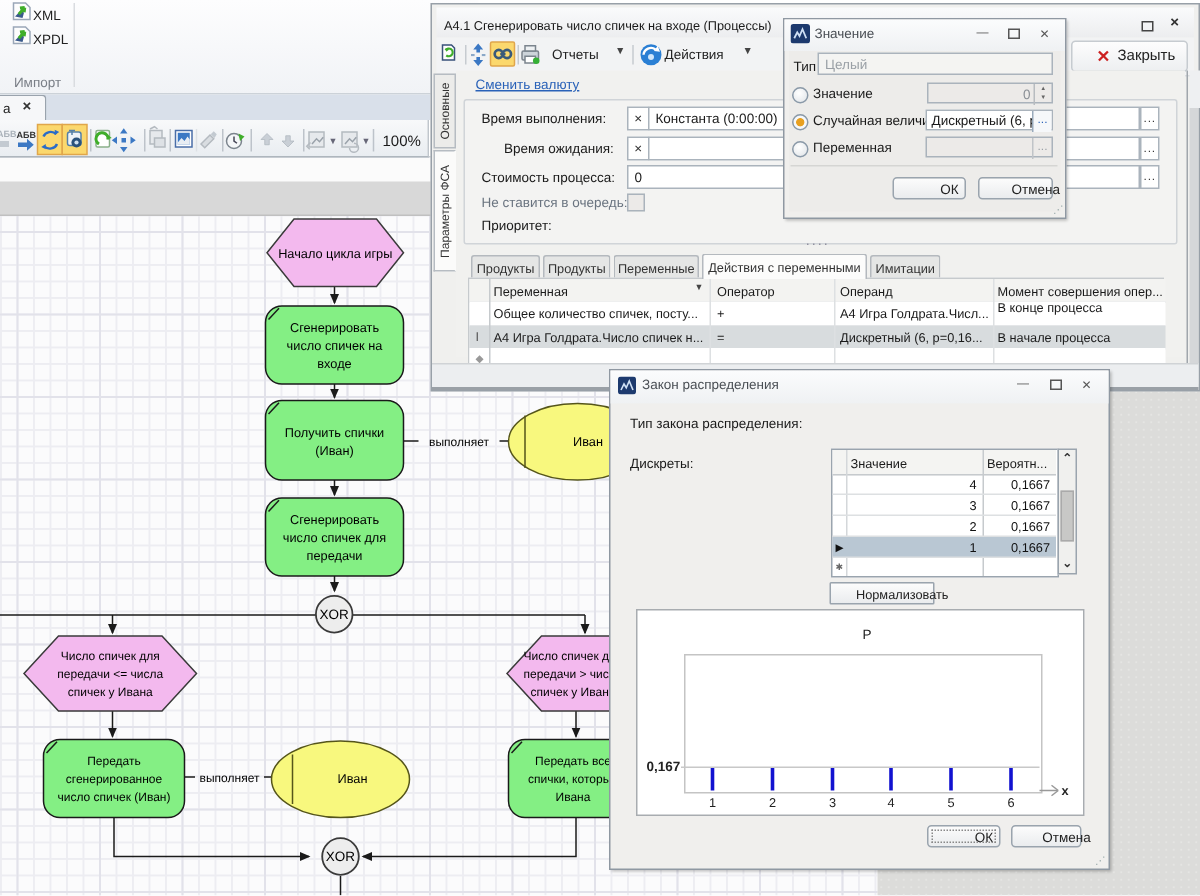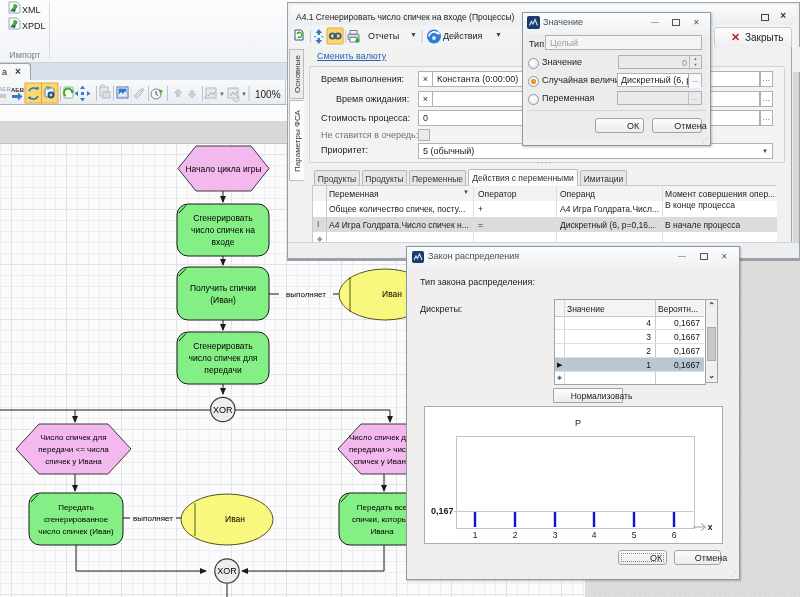--- a/index.html
+++ b/index.html
@@ -329,21 +329,20 @@
  <div class="flabel" style="left:33px;top:91px;margin-left:15px;">Время ожидания:</div>
  <div class="field" style="left:130px;top:88px;width:15px;height:16px;text-align:center;line-height:14px;color:#333;">×</div>
  <div class="field" style="left:144px;top:88px;width:328px;height:16px;"></div>
  <div class="field" style="left:472px;top:88px;width:13px;height:16px;text-align:center;"><span class="dots3" style="line-height:13px;">...</span></div>
  <div class="flabel" style="left:33px;top:110px;">Стоимость процесса:</div>
  <div class="field" style="left:130px;top:107px;width:342px;height:16px;"><span style="margin-left:4px;line-height:15px;display:inline-block;">0</span></div>
  <div class="field" style="left:472px;top:107px;width:13px;height:16px;text-align:center;"><span class="dots3" style="line-height:13px;">...</span></div>
  <div class="flabel" style="left:33px;top:127px;color:#6a7480;">Не ставится в очередь:</div>
  <div class="field dfield" style="left:130px;top:126px;width:12px;height:12px;"></div>
  <div class="flabel" style="left:33px;top:142px;">Приоритет:</div>
- <div class="field" style="left:130px;top:140px;width:355px;height:16px;"><span style="margin-left:4px;line-height:15px;display:inline-block;">5 (обычный)</span><span style="position:absolute;right:4px;top:4px;font-size:6px;color:#444;">▼</span></div>
  <div style="position:absolute;left:249px;top:154px;font-size:9px;color:#889;letter-spacing:1px;">····</div>
  <div id="mw-tabs">
   <div class="htab" style="left:26px;width:46px;">Продукты</div>
   <div class="htab" style="left:74px;width:45px;">Продукты</div>
   <div class="htab" style="left:121px;width:57px;">Переменные</div>
   <div class="htab" style="left:180px;width:110px;top:1px;height:17px;background:#fcfcfb;z-index:2;">Действия с переменными</div>
   <div class="htab" style="left:292px;width:47px;">Имитации</div>
  </div>
  <div id="mw-table">
   <div class="thead" style="position:absolute;left:0;top:0;width:464px;height:15px;background:#f3f3f1;border-bottom:1px solid #c6cacd;"></div>

